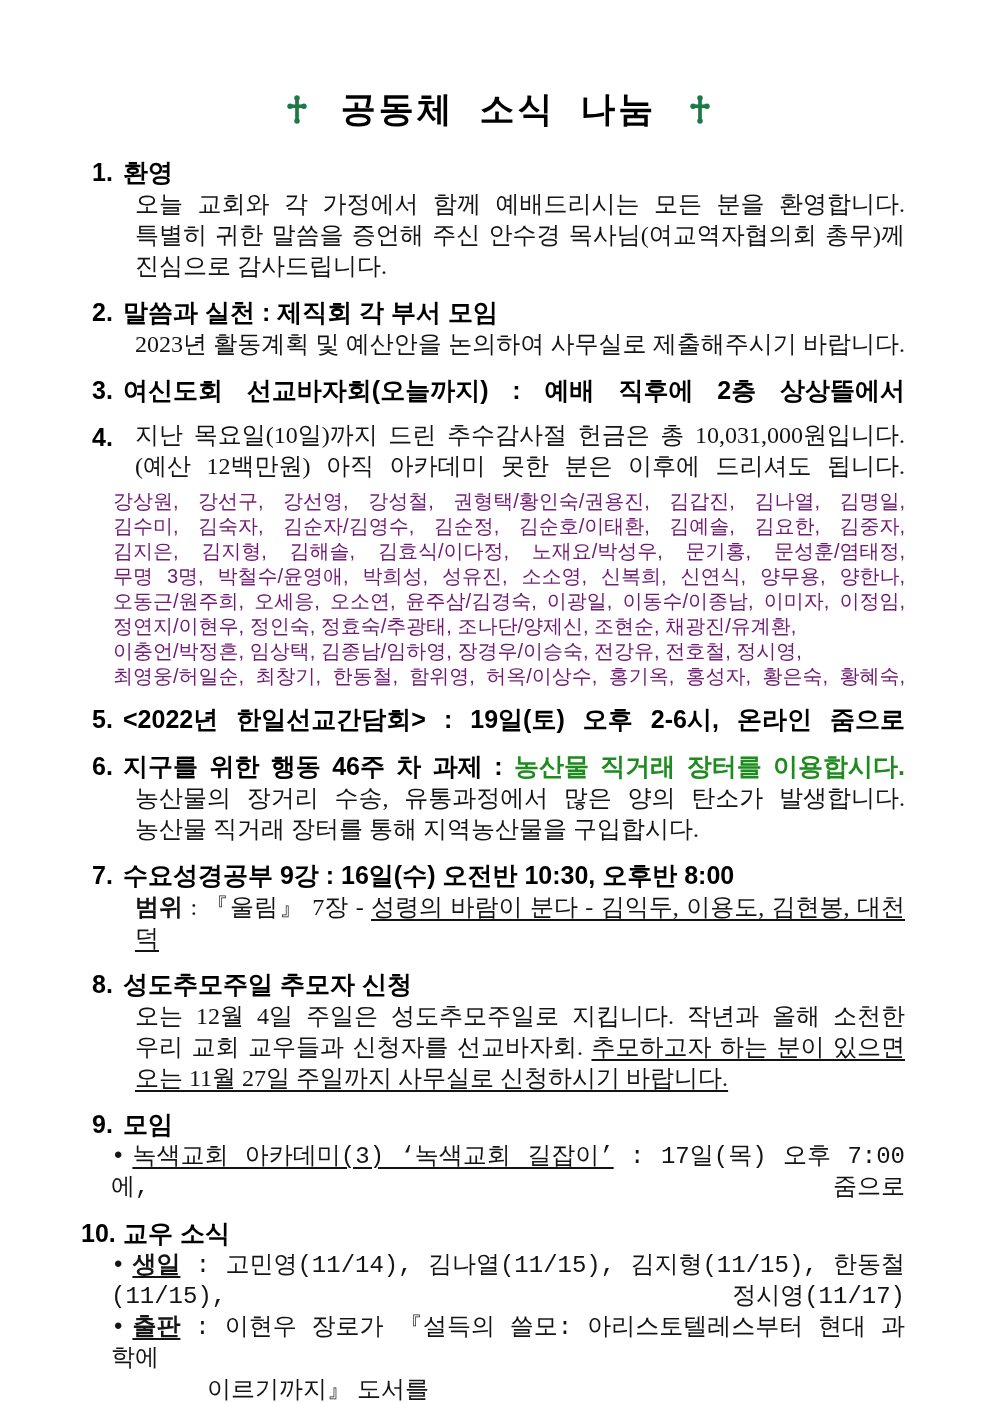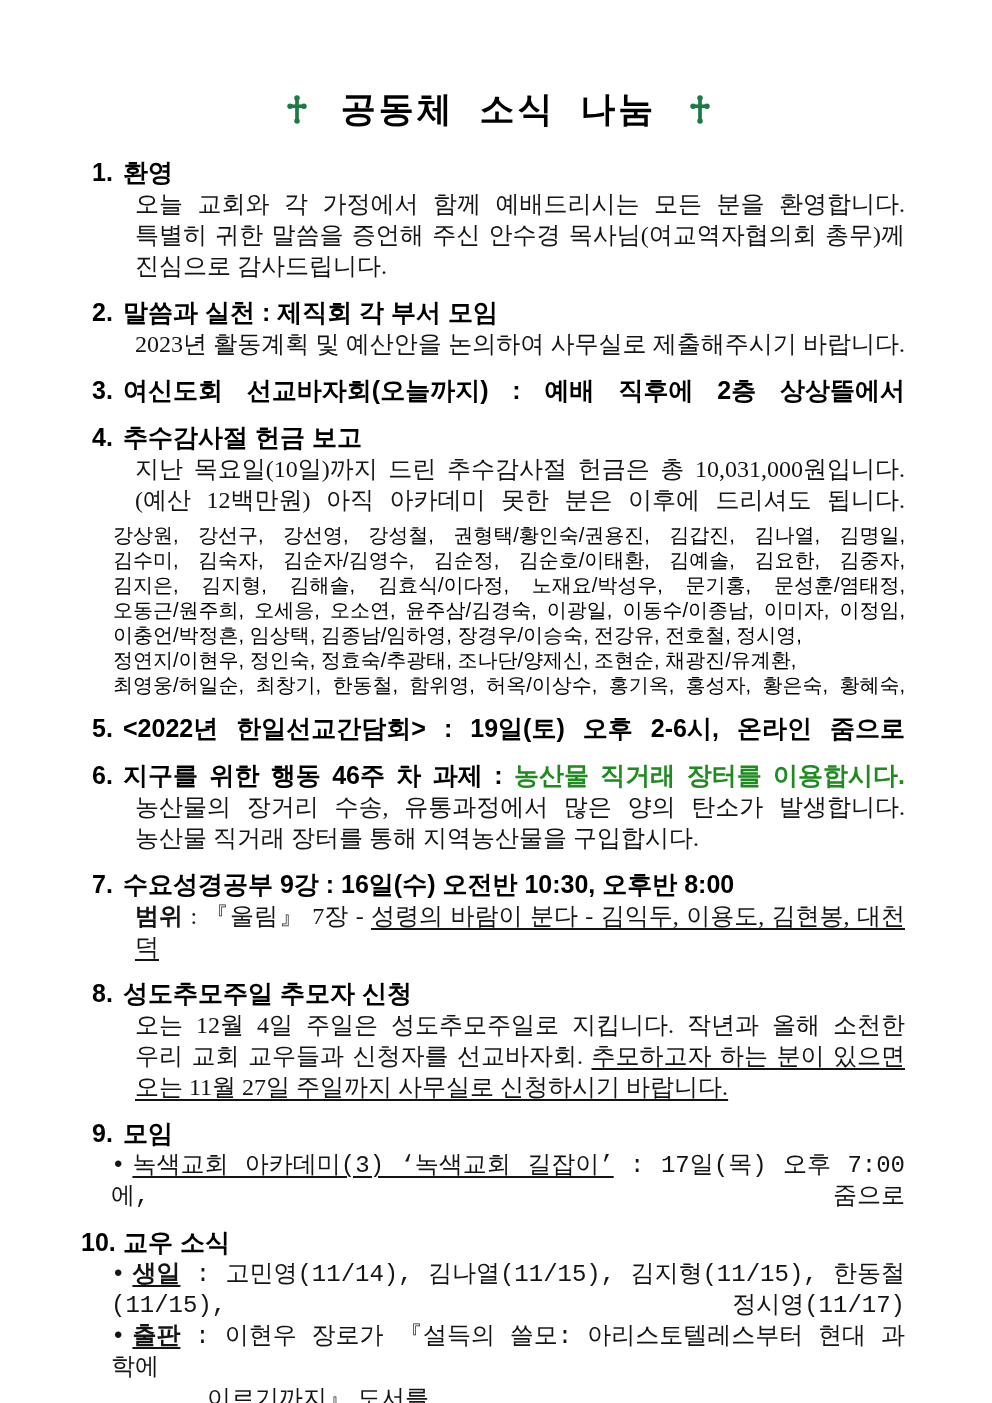--- a/index.html
+++ b/index.html
@@ -24,21 +24,21 @@
   .header{
     font-family:"Liberation Sans",sans-serif;font-weight:700;font-size:25px;line-height:34px;color:#000;
   }
   .bline{font-size:24px;line-height:31px;margin-left:12px;}
   .j{text-align:justify;text-align-last:justify;-moz-text-align-last:justify;}
   .green{color:#1e8b1e;}
   .u{text-decoration:underline;text-underline-offset:4px;text-decoration-thickness:1.5px;}
   .b{font-weight:700;}
   .donors{
     font-family:"Liberation Sans",sans-serif;font-size:20px;line-height:25px;
-    margin:7px 0 2px -10px;color:#000000;
+    margin:7px 0 2px -10px;color:#701a75;
   }
   .donors .dline{white-space:normal;}
   .bullet-line{margin-left:-12px;font-family:Liberation Mono, monospace;}
   .bullet{display:inline-block;margin-right:7px;}
   .cont{padding-left:72px;}
 </style>
 </head>
 <body>
 
 <div class="page">
@@ -81,30 +81,30 @@
     <div class="bline j">2023년 활동계획 및 예산안을 논의하여 사무실로 제출해주시기 바랍니다.</div>
   </div>
 
   <div class="item">
     <span class="num">3.</span>
     <div class="header j">여신도회 선교바자회(오늘까지) : 예배 직후에 2층 상상뜰에서</div>
   </div>
 
   <div class="item">
     <span class="num">4.</span>
-    <div class="header">추수감사절 헌금 보고</div>
     <div class="bline j">지난 목요일(10일)까지 드린 추수감사절 헌금은 총 10,031,000원입니다.</div>
     <div class="bline j">(예산 12백만원) 아직 아카데미 못한 분은 이후에 드리셔도 됩니다.</div>
     <div class="donors">
       <div class="dline j">강상원, 강선구, 강선영, 강성철, 권형택/황인숙/권용진, 김갑진, 김나열, 김명일,</div>
       <div class="dline j">김수미, 김숙자, 김순자/김영수, 김순정, 김순호/이태환, 김예솔, 김요한, 김중자,</div>
       <div class="dline j">김지은, 김지형, 김해솔, 김효식/이다정, 노재요/박성우, 문기홍, 문성훈/염태정,</div>
+      <div class="dline j">무명 3명, 박철수/윤영애, 박희성, 성유진, 소소영, 신복희, 신연식, 양무용, 양한나,</div>
       <div class="dline j">오동근/원주희, 오세응, 오소연, 윤주삼/김경숙, 이광일, 이동수/이종남, 이미자, 이정임,</div>
+      <div class="dline">정연지/이현우, 정인숙, 정효숙/추광태, 조나단/양제신, 조현순, 채광진/유계환,</div>
       <div class="dline">이충언/박정흔, 임상택, 김종남/임하영, 장경우/이승숙, 전강유, 전호철, 정시영,</div>
-      <div class="dline">정연지/이현우, 정인숙, 정효숙/추광태, 조나단/양제신, 조현순, 채광진/유계환,</div>
       <div class="dline j">최영웅/허일순, 최창기, 한동철, 함위영, 허옥/이상수, 홍기옥, 홍성자, 황은숙, 황혜숙,</div>
     </div>
   </div>
 
   <div class="item">
     <span class="num">5.</span>
     <div class="header j">&lt;2022년 한일선교간담회&gt; : 19일(토) 오후 2-6시, 온라인 줌으로</div>
   </div>
 
   <div class="item">

